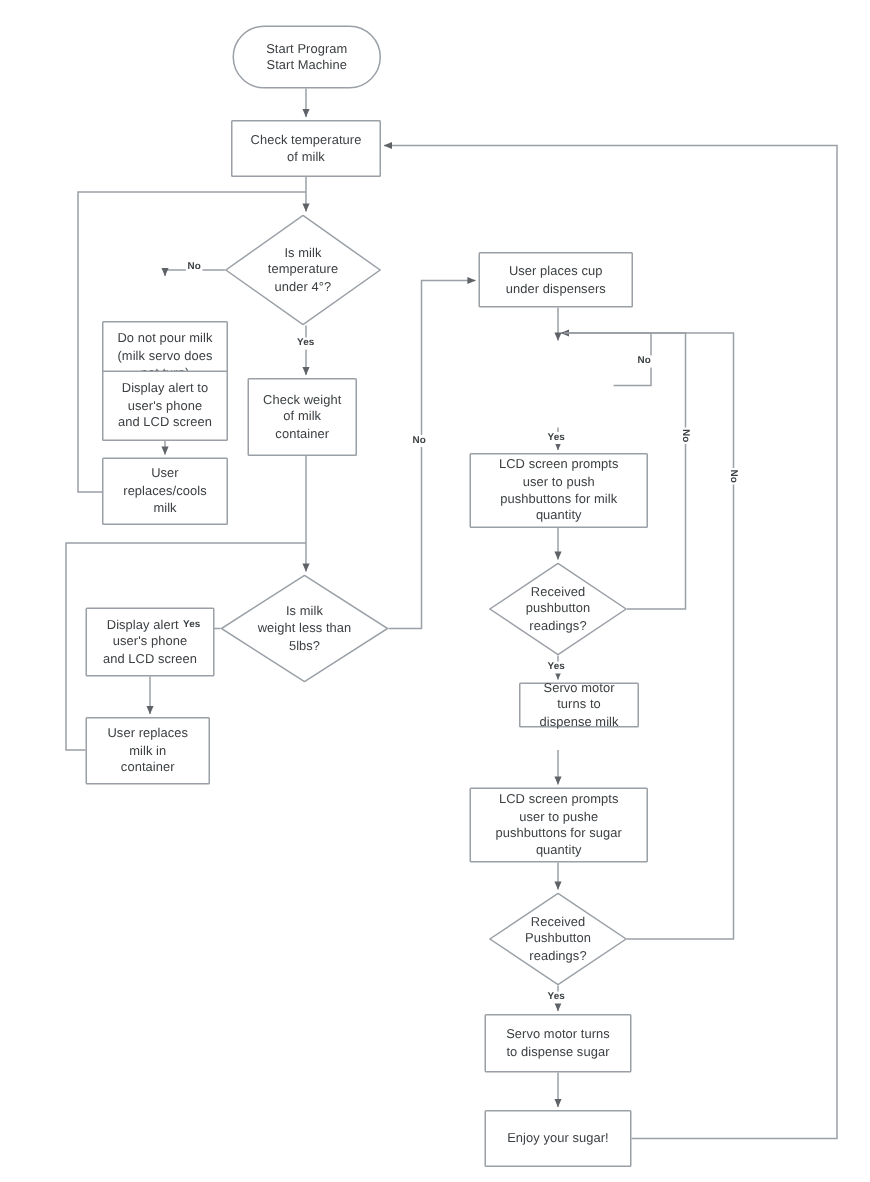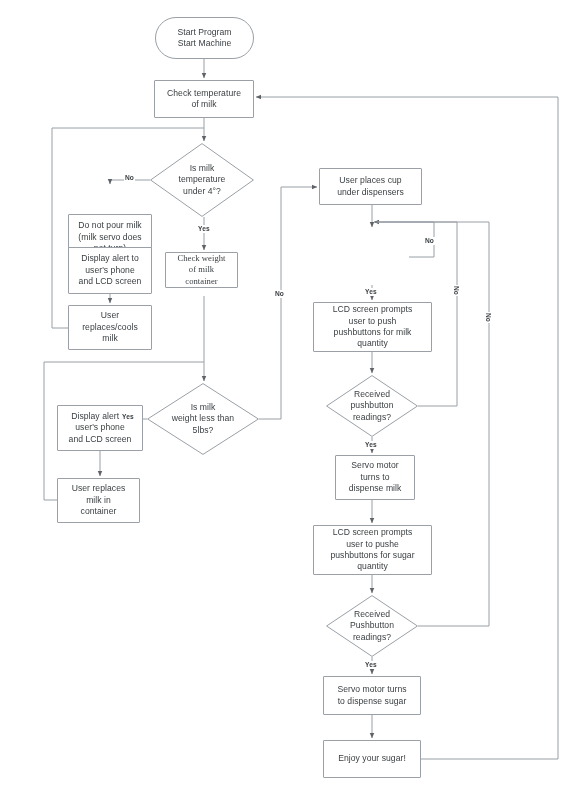--- a/index.html
+++ b/index.html
@@ -158,21 +158,21 @@
   </div>
 
   <div class="node proc" style="left:68px;top:247px;width:84px;height:47px;">
     <span>Display alert to<br>user's phone<br>and LCD screen</span>
   </div>
 
   <div class="node proc" style="left:68px;top:305px;width:84px;height:45px;">
     <span>User<br>replaces/cools<br>milk</span>
   </div>
 
-  <div class="node proc" style="left:165px;top:252px;width:73px;height:36px;font-family:Liberation Serif, serif;">
+  <div class="node proc" style="left:165px;top:252px;width:73px;height:52px;">
     <span>Check weight<br>of milk<br>container</span>
   </div>
 
   <div class="node dec" style="left:147px;top:383px;width:112px;height:72px;">
     <svg class="dec-shape" viewBox="0 0 112 72" preserveAspectRatio="none">
       <polygon points="56,0.6 111.4,36 56,71.4 0.6,36" fill="#ffffff" stroke="#9aa0a6" stroke-width="1"></polygon>
     </svg>
     <span class="dec-label">Is milk<br>weight less than<br>5lbs?</span>
   </div>
 
@@ -193,21 +193,21 @@
     <span>LCD screen prompts<br>user to push<br>pushbuttons for milk<br>quantity</span>
   </div>
 
   <div class="node dec" style="left:326px;top:375px;width:92px;height:62px;">
     <svg class="dec-shape" viewBox="0 0 92 62" preserveAspectRatio="none">
       <polygon points="46,0.6 91.4,31 46,61.4 0.6,31" fill="#ffffff" stroke="#9aa0a6" stroke-width="1"></polygon>
     </svg>
     <span class="dec-label">Received<br>pushbutton<br>readings?</span>
   </div>
 
-  <div class="node proc" style="left:335px;top:455px;width:80px;height:45px;">
+  <div class="node proc" style="left:346px;top:455px;width:80px;height:30px;">
     <span>Servo motor<br>turns to<br>dispense milk</span>
   </div>
 
   <div class="node proc" style="left:313px;top:525px;width:119px;height:50px;">
     <span>LCD screen prompts<br>user to pushe<br>pushbuttons for sugar<br>quantity</span>
   </div>
 
   <div class="node dec" style="left:326px;top:595px;width:92px;height:62px;">
     <svg class="dec-shape" viewBox="0 0 92 62" preserveAspectRatio="none">
       <polygon points="46,0.6 91.4,31 46,61.4 0.6,31" fill="#ffffff" stroke="#9aa0a6" stroke-width="1"></polygon>

